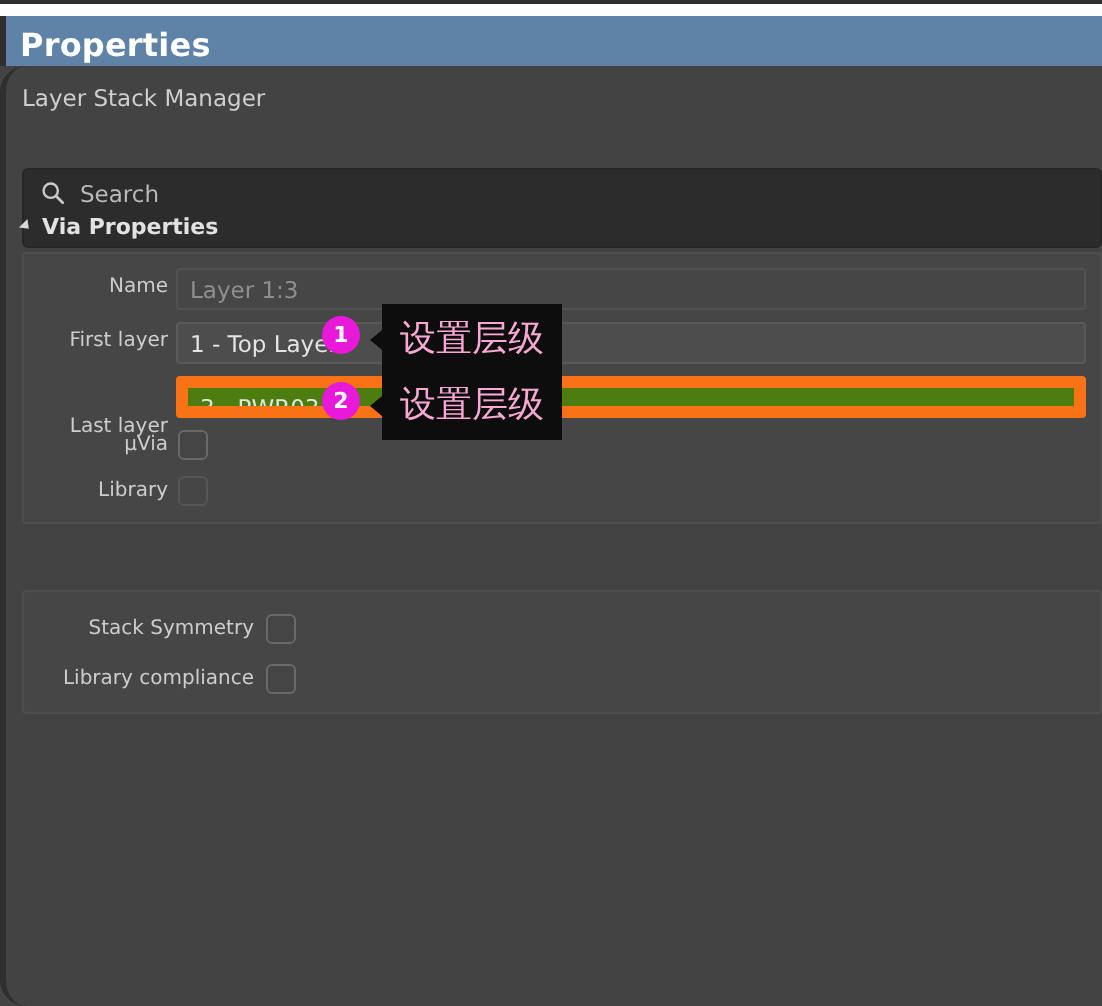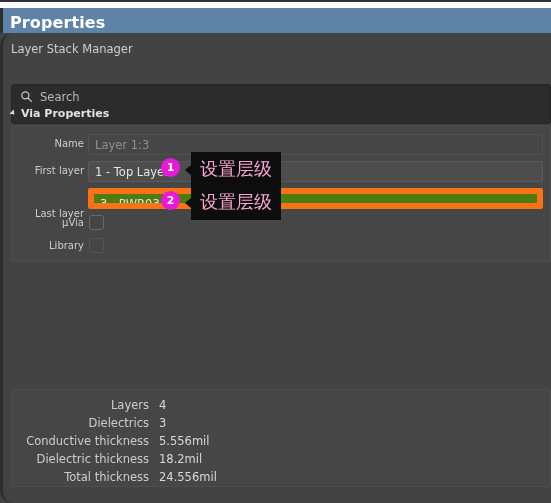--- a/index.html
+++ b/index.html
@@ -261,38 +261,29 @@
       <div class="finput focused" style="left:76px; top:61px; width:455px; height:21px;">3 - PWR03</div>
 
       <div class="flabel" style="left:0; top:90px; width:72px;">µVia</div>
       <div class="cbox" style="left:77px; top:88px;"></div>
 
       <div class="flabel" style="left:0; top:113px; width:72px;">Library</div>
       <div class="cbox dim" style="left:77px; top:111px;"></div>
     </div>
 
 
-
-
-    <div class="card" style="top:356px; width:540px; height:98px;">
-      <div class="irow-label" style="left:0; top:8px; width:137px;">Layers</div>
-      <div class="irow-value" style="left:147px; top:8px;">4</div>
-
-      <div class="irow-label" style="left:0; top:26px; width:137px;">Dielectrics</div>
-      <div class="irow-value" style="left:147px; top:26px;">3</div>
-
-      <div class="irow-label" style="left:0; top:44px; width:137px;">Conductive thickness</div>
-      <div class="irow-value" style="left:147px; top:44px;">5.556mil</div>
-
-      <div class="irow-label" style="left:0; top:62px; width:137px;">Dielectric thickness</div>
-      <div class="irow-value" style="left:147px; top:62px;">18.2mil</div>
-
-      <div class="irow-label" style="left:0; top:80px; width:137px;">Total thickness</div>
-      <div class="irow-value" style="left:147px; top:80px;">24.556mil</div>
-    </div>
+    <div class="card" style="top:262px; width:540px; height:62px;">
+      <div class="flabel" style="left:0; top:13px; width:115px;">Stack Symmetry</div>
+      <div class="cbox" style="left:121px; top:11px;"></div>
+
+      <div class="flabel" style="left:0; top:38px; width:115px;">Library compliance</div>
+      <div class="cbox" style="left:121px; top:36px;"></div>
+    </div>
+
+
 
   </div>
 
   <div class="tip" style="left:191px; top:152px;">设置层级</div>
   <div class="badge" style="left:161px; top:158px;">1</div>
 
   <div class="tip" style="left:191px; top:185px;">设置层级</div>
   <div class="badge" style="left:161px; top:191px;">2</div>
 
 </div>

